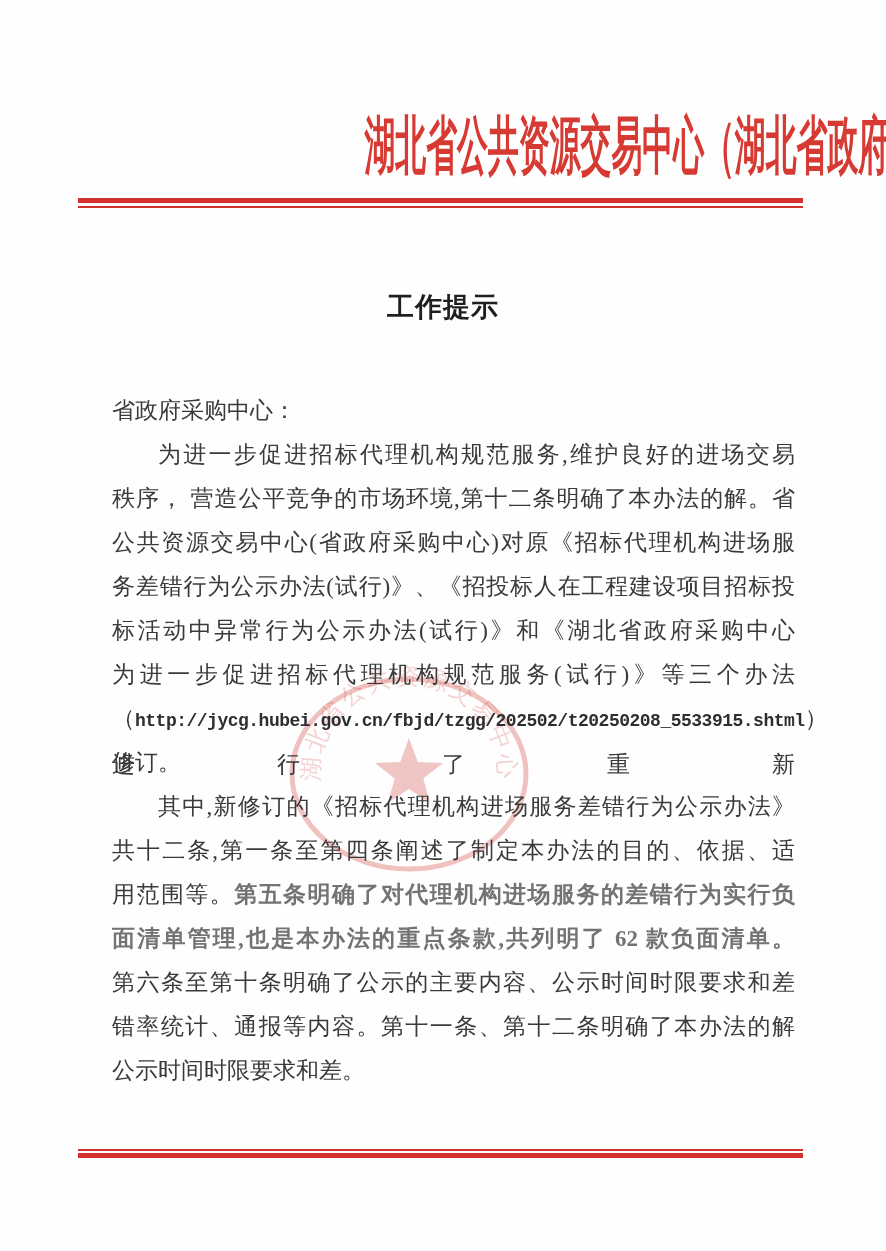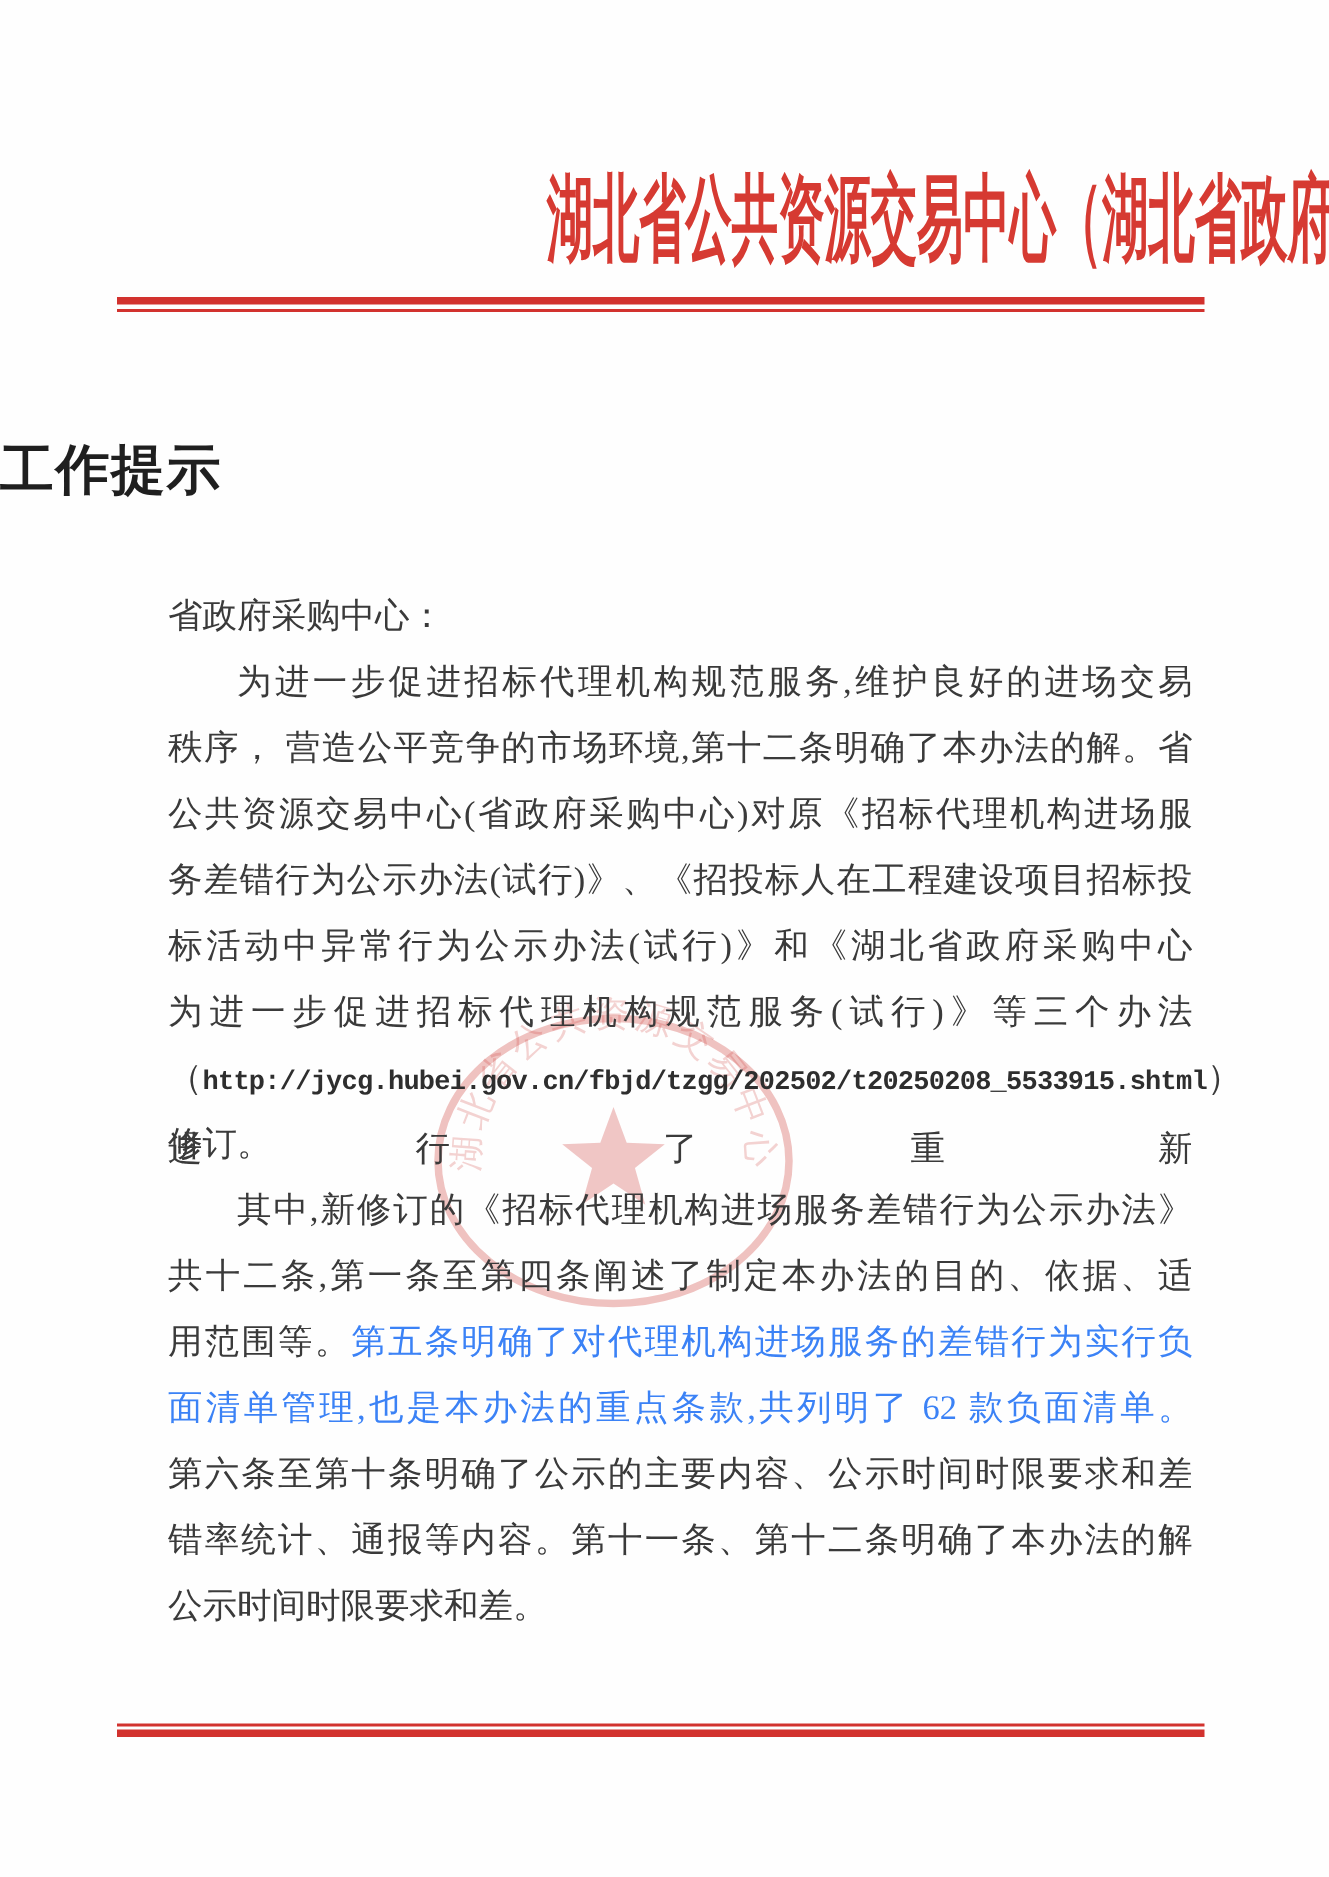--- a/index.html
+++ b/index.html
@@ -28,41 +28,41 @@
     line-height:84px;
   }
   .rule{position:absolute;left:78px;width:725px;background:#d2322e;}
   .rule-top-thick{top:198px;height:5px;}
   .rule-top-thin{top:206px;height:2px;}
   .rule-bot-thin{top:1149px;height:2px;}
   .rule-bot-thick{top:1153px;height:5px;}
   
   .doc-title{
     position:absolute;top:289px;left:0;width:100%;
-    margin:0;
-    font-size:36px;font-weight:bold;color:#1f1f1f;
+    margin:0;text-align:center;
+    font-size:27px;font-weight:bold;color:#1f1f1f;
     letter-spacing:1px;
   }
   
   .seal{position:absolute;left:283px;top:653px;pointer-events:none;}
   
   .body{
     position:absolute;left:112px;top:389px;width:683px;
     font-size:23px;color:#3a3a3a;
   }
   .line{height:44px;line-height:44px;white-space:nowrap;}
   .line.j{
     text-align:justify;
     text-align-last:justify;
     text-justify:inter-character;
     white-space:normal;
   }
   .line.ind{padding-left:46px;}
   .line.ind.j{padding-left:46px;}
-  .b{font-weight:normal;color:#3b82f6;}
+  .b{font-weight:bold;color:#737373;}
   .url{
     font-family:Liberation Mono, monospace;
     font-size:18px;font-weight:bold;
     letter-spacing:-0.5px;
     color:#2e2e2e;
   }
 </style>
 </head>
 <body>
 

